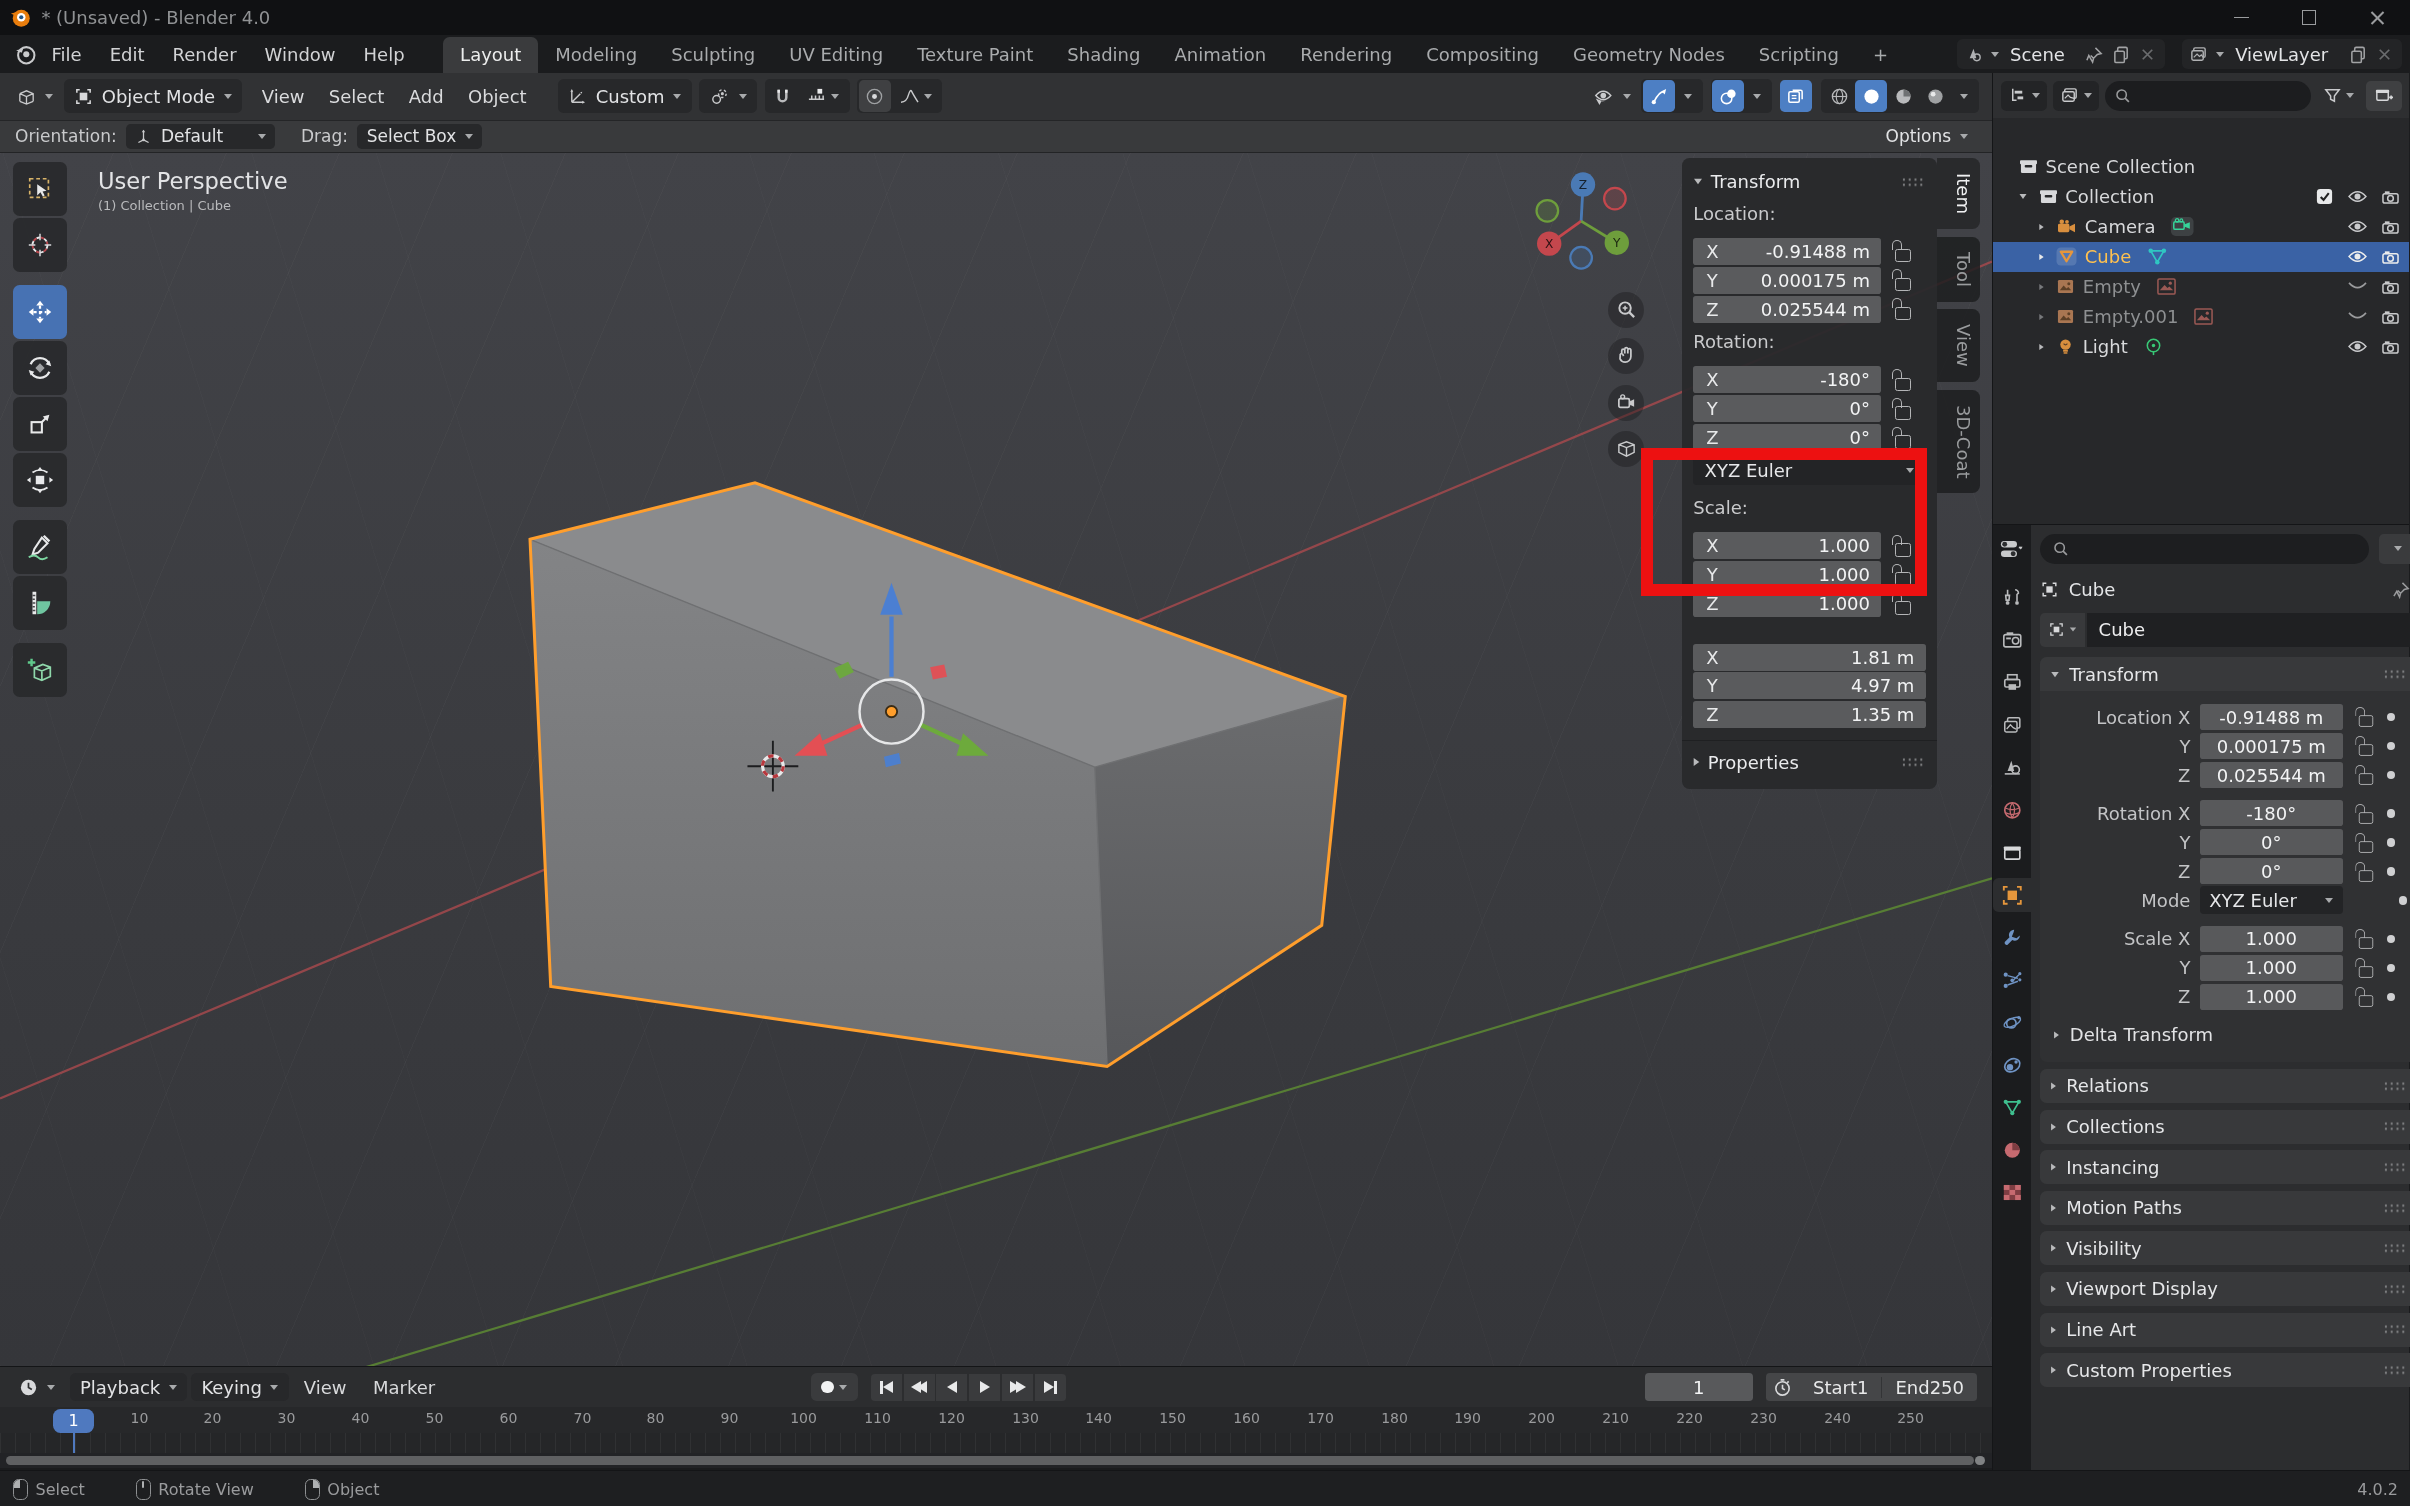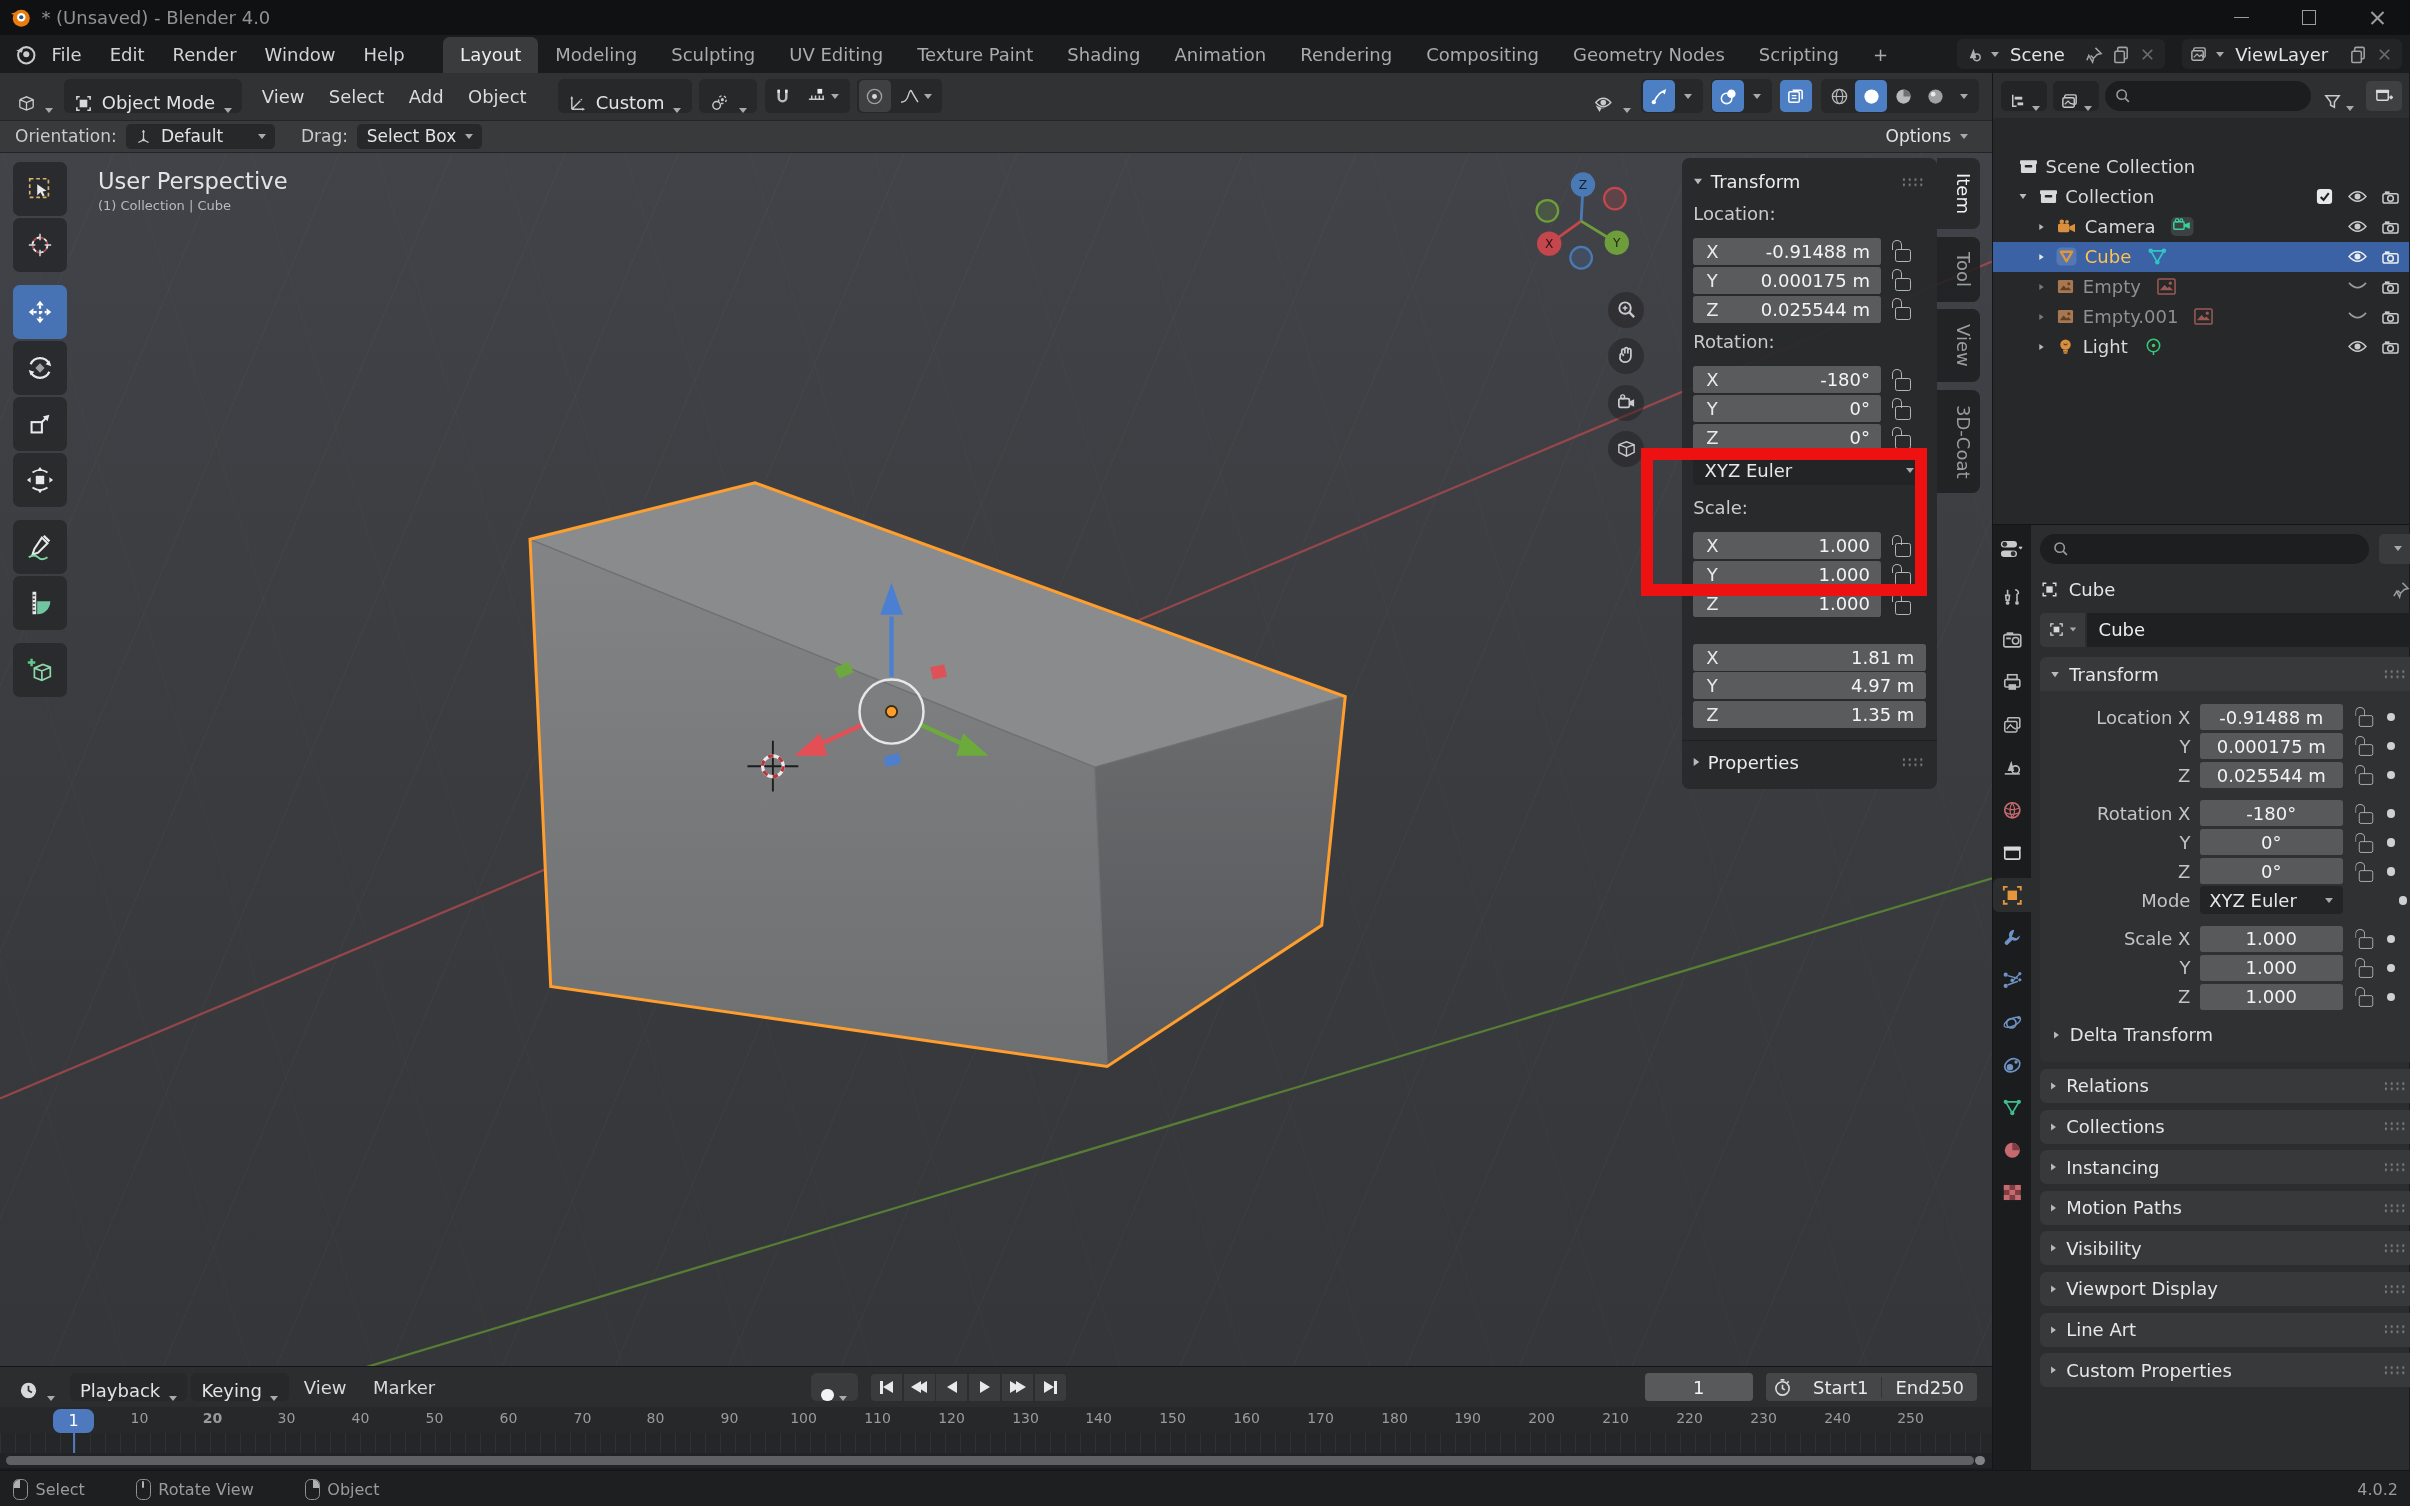--- a/index.html
+++ b/index.html
@@ -22,21 +22,21 @@
   .menu-item{padding:0 14px;color:#d2d3d5;}
   .tabs{display:flex;align-items:flex-end;height:38px;margin-left:24.5px;}
   .wtab{padding:6.6px 17px 8.5px;color:#a9abad;border-radius:6.6px 6.6px 0 0;white-space:nowrap;}
   .wtab.active{background:#3a3b3d;color:#eceded;}
   .topbar-right{margin-left:auto;display:flex;gap:17px;margin-right:9.4px;}
   .idblock{display:flex;align-items:center;background:#232426;border-radius:5.6px;height:30px;padding:0 7.5px;gap:7.5px;}
   .idblock .name{color:#e3e4e6;padding:0 13px 0 3.8px;}
   .mini-ic{width:19px;height:19px;opacity:.85;}
   
   .vph{height:47px;background:#313234;display:flex;align-items:center;border-bottom:0.9px solid #242527;}
-  .dd{display:flex;align-items:flex-end;gap:8.5px;background:#27282a;border-radius:5.6px;height:34px;padding:0 10.4px;color:#e2e3e5;}
+  .dd{display:flex;align-items:center;gap:8.5px;background:#27282a;border-radius:5.6px;height:34px;padding:0 10.4px;color:#e2e3e5;}
   .hmenu{padding:0 12.2px;color:#dadbdd;}
   .chev{width:0;height:0;border-left:4.7px solid transparent;border-right:4.7px solid transparent;border-top:5.6px solid #a8aaac;}
   .tbtn{width:32px;height:32px;border-radius:4.7px;display:flex;align-items:center;justify-content:center;background:transparent;}
   .tbtn.on{background:#4d7fc4;}
   .tgl-group{display:flex;align-items:center;background:#27282a;border-radius:4.7px;height:34px;padding:0 1.9px;}
   
   .toolrow{height:31px;background:#393a3c;display:flex;align-items:center;border-bottom:0.9px solid #232426;font-size:17px;}
   .toolrow .lbl{color:#c9cacc;margin:0 9.4px 0 15px;}
   .dd-sm{display:flex;align-items:center;gap:8.5px;background:#27282a;border-radius:4.7px;height:24.5px;padding:0 9.4px;color:#e2e3e5;font-size:17px;}
   
@@ -742,21 +742,21 @@
             <div class="se-cell" style="border-left:0.9px solid #333436;">
               <span>End</span>
               <span>250</span>
             </div>
           </div>
         </div>
         <div class="tl-ruler">
           <div>
 
           <span class="tick" style="left: 103px;">10</span>
-              <span class="tick" style="left: 176px; font-weight: bold;">20</span>
+              <span class="tick" style="left: 176px;">20</span>
               <span class="tick" style="left: 250px;">30</span>
               <span class="tick" style="left: 324px;">40</span>
               <span class="tick" style="left: 398px;">50</span>
               <span class="tick" style="left: 472px;">60</span>
               <span class="tick" style="left: 546px;">70</span>
               <span class="tick" style="left: 619px;">80</span>
               <span class="tick" style="left: 693px;">90</span>
               <span class="tick" style="left: 767px;">100</span>
               <span class="tick" style="left: 841px;">110</span>
               <span class="tick" style="left: 915px;">120</span>

